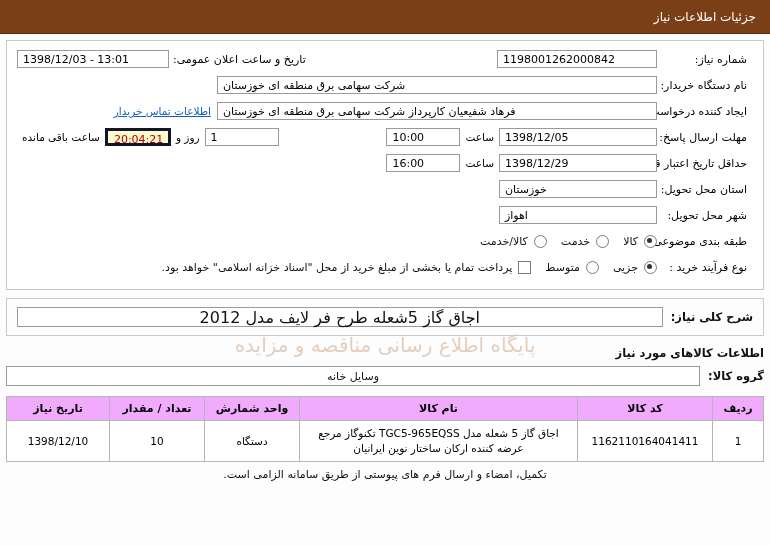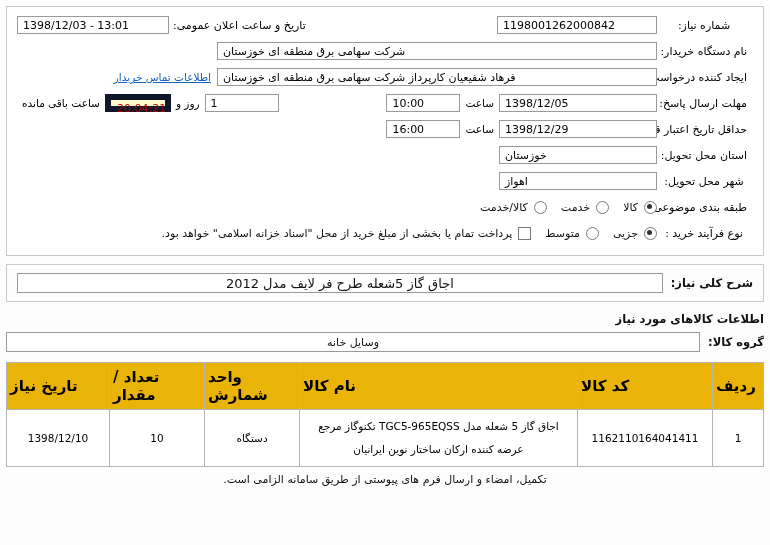--- a/index.html
+++ b/index.html
@@ -50,21 +50,21 @@
   .section-top {
     padding: 8px 10px 6px 10px;
   }
   .row {
     display: flex;
     align-items: center;
     margin-bottom: 6px;
     min-height: 20px;
   }
   .lbl {
-    text-align: center;
+    text-align: right;
     font-size: 11px;
     color: #000;
     white-space: nowrap;
     padding-right: 6px;
     padding-left: 4px;
     direction: rtl;
   }
   .fld {
     border: 1px solid #9a9a9a;
     background: #fff;
@@ -92,21 +92,21 @@
   .w-prov { width: 158px; }
   .w-city { width: 158px; }
 
   .blue-link {
     color: #1560bd;
     font-size: 10.5px;
     white-space: nowrap;
     padding: 0 6px;
   }
   .countdown {
-    border: 6px solid #0f172a;
+    border: 3px solid #0f172a;
     background: #fffbcc;
     color: #b00000;
     height: 18px;
     line-height: 18px;
     font-size: 11px;
     padding: 0 6px;
     box-sizing: border-box;
     text-align: center;
     width: 66px;
     direction: ltr;
@@ -162,21 +162,21 @@
     z-index: 2;
   }
   .desc-row { display: flex; align-items: center; }
   .desc-lbl { font-size: 11.5px; font-weight: bold; white-space: nowrap; padding-left: 8px; }
   .desc-fld {
     flex: 1 1 auto;
     border: 1px solid #9a9a9a;
     background: #fff;
     height: 20px; line-height: 20px;
     text-align: center;
-    font-size: 13px;
+    font-size: 16px;
     padding: 0 6px;
     box-sizing: border-box;
   }
   .sec-title {
     margin: 10px 6px 4px 6px;
     font-size: 11.5px;
     font-weight: bold;
     position: relative; z-index: 2;
   }
   .group-row {
@@ -196,54 +196,57 @@
 
   
   table.goods {
     margin: 10px 6px 0 6px;
     width: calc(100% - 12px);
     border-collapse: collapse;
     background: #fff;
     position: relative; z-index: 2;
   }
   table.goods th {
-    background: #eab308;
+    background: #f0abfc;
     border: 1px solid #b5b5b5;
-    font-size: 15px;
+    font-size: 11px;
     font-weight: bold;
     padding: 5px 3px;
-    text-align: left;
+    text-align: center;
     color: #000;
   }
   table.goods td {
     border: 1px solid #b5b5b5;
     font-size: 10.5px;
     padding: 5px 4px;
     text-align: center;
     color: #000;
     vertical-align: middle;
   }
-  td.name-cell { text-align: center; line-height: 23px; margin-top: 48px; }
+  td.name-cell { text-align: center; line-height: 15px; margin-top: 48px; }
   .footnote {
     margin: 6px 6px 0 6px;
     font-size: 11px;
     text-align: center;
     position: relative; z-index: 2;
   }
   .col-row { width: 44px; margin-top: 30px; }
   .col-code { width: 128px; }
   .col-unit { width: 88px; margin-top: 44px; }
   .col-qty { width: 88px; }
   .col-date { width: 96px; }
 </style>
 </head>
 <body>
 
 <div class="page">
 
+  <div class="titlebar">
+    <span class="title">جزئیات اطلاعات نیاز</span>
+  </div>
 
   <div class="outer">
     <div class="section-top">
 
       <div class="row">
         <span class="lbl lbl-w1">شماره نیاز:</span>
         <span class="fld w-num ltr">1198001262000842</span>
         <span class="spacer"></span>
         <span class="lbl">تاریخ و ساعت اعلان عمومی:</span>
         <span class="fld w-date ltr">1398/12/03 - 13:01</span>
@@ -324,20 +327,24 @@
         <span class="opt">
           <span class="chk"></span>
           <span class="t">پرداخت تمام یا بخشی از مبلغ خرید از محل "اسناد خزانه اسلامی" خواهد بود.</span>
         </span>
         <span class="spacer"></span>
       </div>
 
     </div>
   </div>
 
+  <div class="watermark">
+    <div class="l1">پایگاه اطلاع رسانی مناقصه و مزایده</div>
+    <div class="l2">۰۲۱ - ۸۸۳۲۹۶۷۰</div>
+  </div>
 
   <div class="desc-wrap">
     <div class="desc-row">
       <span class="desc-lbl">شرح کلی نیاز:</span>
       <span class="desc-fld">اجاق گاز 5شعله طرح فر لایف مدل 2012</span>
     </div>
   </div>
 
   <div class="sec-title">اطلاعات کالاهای مورد نیاز</div>
 

